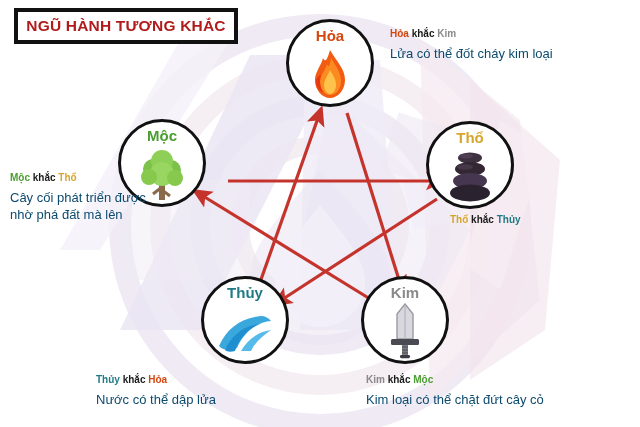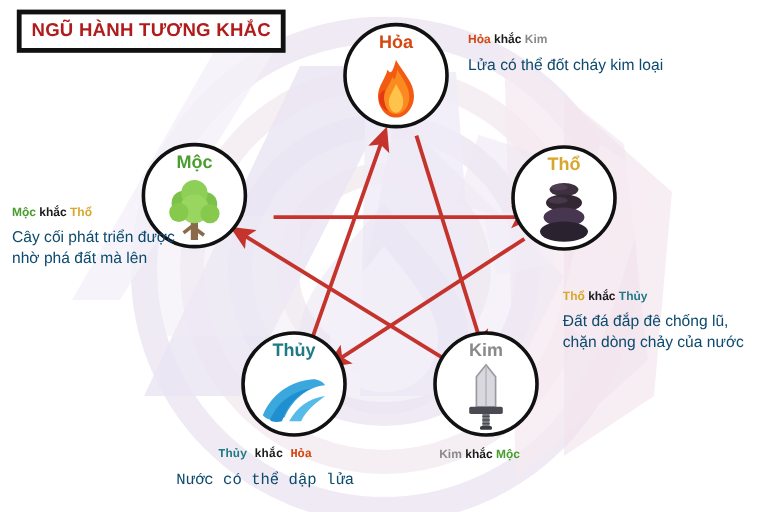--- a/index.html
+++ b/index.html
@@ -58,21 +58,21 @@
     display:flex;align-items:center;justify-content:center;
   }
   .node .nicon svg{display:block;}
 
   
   .cap{position:absolute;z-index:35;}
   .cap .head{font-size:10px;font-weight:bold;line-height:1.15;white-space:nowrap;}
   .cap .head span{font-weight:bold;}
   .cap .sub{font-size:13px;color:#0c4a6e;line-height:1.35;margin-top:5px;}
   .cap .sub div{white-space:nowrap;}
-  .cap.center .head,.cap.center .sub{text-align:center;font-family:Liberation Mono, monospace;}
+  .cap.center .head,.cap.center .sub{text-align:left;}
 
   .c-moc{font-weight:bold;}
   .c-hoa{font-weight:bold;}
   .c-tho{font-weight:bold;}
   .c-thuy{font-weight:bold;}
   .c-kim{font-weight:bold;}
   .c-khac{font-weight:bold;}
 </style>
 </head>
 <body>
@@ -205,29 +205,25 @@
     <div class="head">
       <span class="c-hoa" style="color:#d4470f;">Hỏa</span>
       <span class="c-khac" style="color:#1a1a1a;">khắc</span>
       <span class="c-kim" style="color:#8a8a8a;">Kim</span>
     </div>
     <div class="sub">
       <div>Lửa có thể đốt cháy kim loại</div>
     </div>
   </div>
 
-  <div class="cap" style="left:469px;top:214px;margin-top:28px;">
+  <div class="cap" style="left:450px;top:214px;">
     <div class="head">
       <span class="c-tho" style="color:#d8a62a;">Thổ</span>
       <span class="c-khac" style="color:#1a1a1a;">khắc</span>
       <span class="c-thuy" style="color:#1f7a85;">Thủy</span>
-    </div>
-    <div class="sub">
-      <div>Đất đá đắp đê chống lũ,</div>
-      <div>chặn dòng chảy của nước</div>
     </div>
   </div>
 
   <div class="cap" style="left:10px;top:172px;">
     <div class="head">
       <span class="c-moc" style="color:#4a9e2f;">Mộc</span>
       <span class="c-khac" style="color:#1a1a1a;">khắc</span>
       <span class="c-tho" style="color:#d8a62a;">Thổ</span>
     </div>
     <div class="sub">
@@ -246,15 +242,18 @@
       <div>Nước có thể dập lửa</div>
     </div>
   </div>
 
   <div class="cap" style="left:366px;top:374px;">
     <div class="head">
       <span class="c-kim" style="color:#8a8a8a;">Kim</span>
       <span class="c-khac" style="color:#1a1a1a;">khắc</span>
       <span class="c-moc" style="color:#4a9e2f;">Mộc</span>
     </div>
+    <div class="sub">
+      <div>Kim loại có thể chặt đứt cây cỏ</div>
+    </div>
   </div>
 
 </div>
 
 </body></html>

